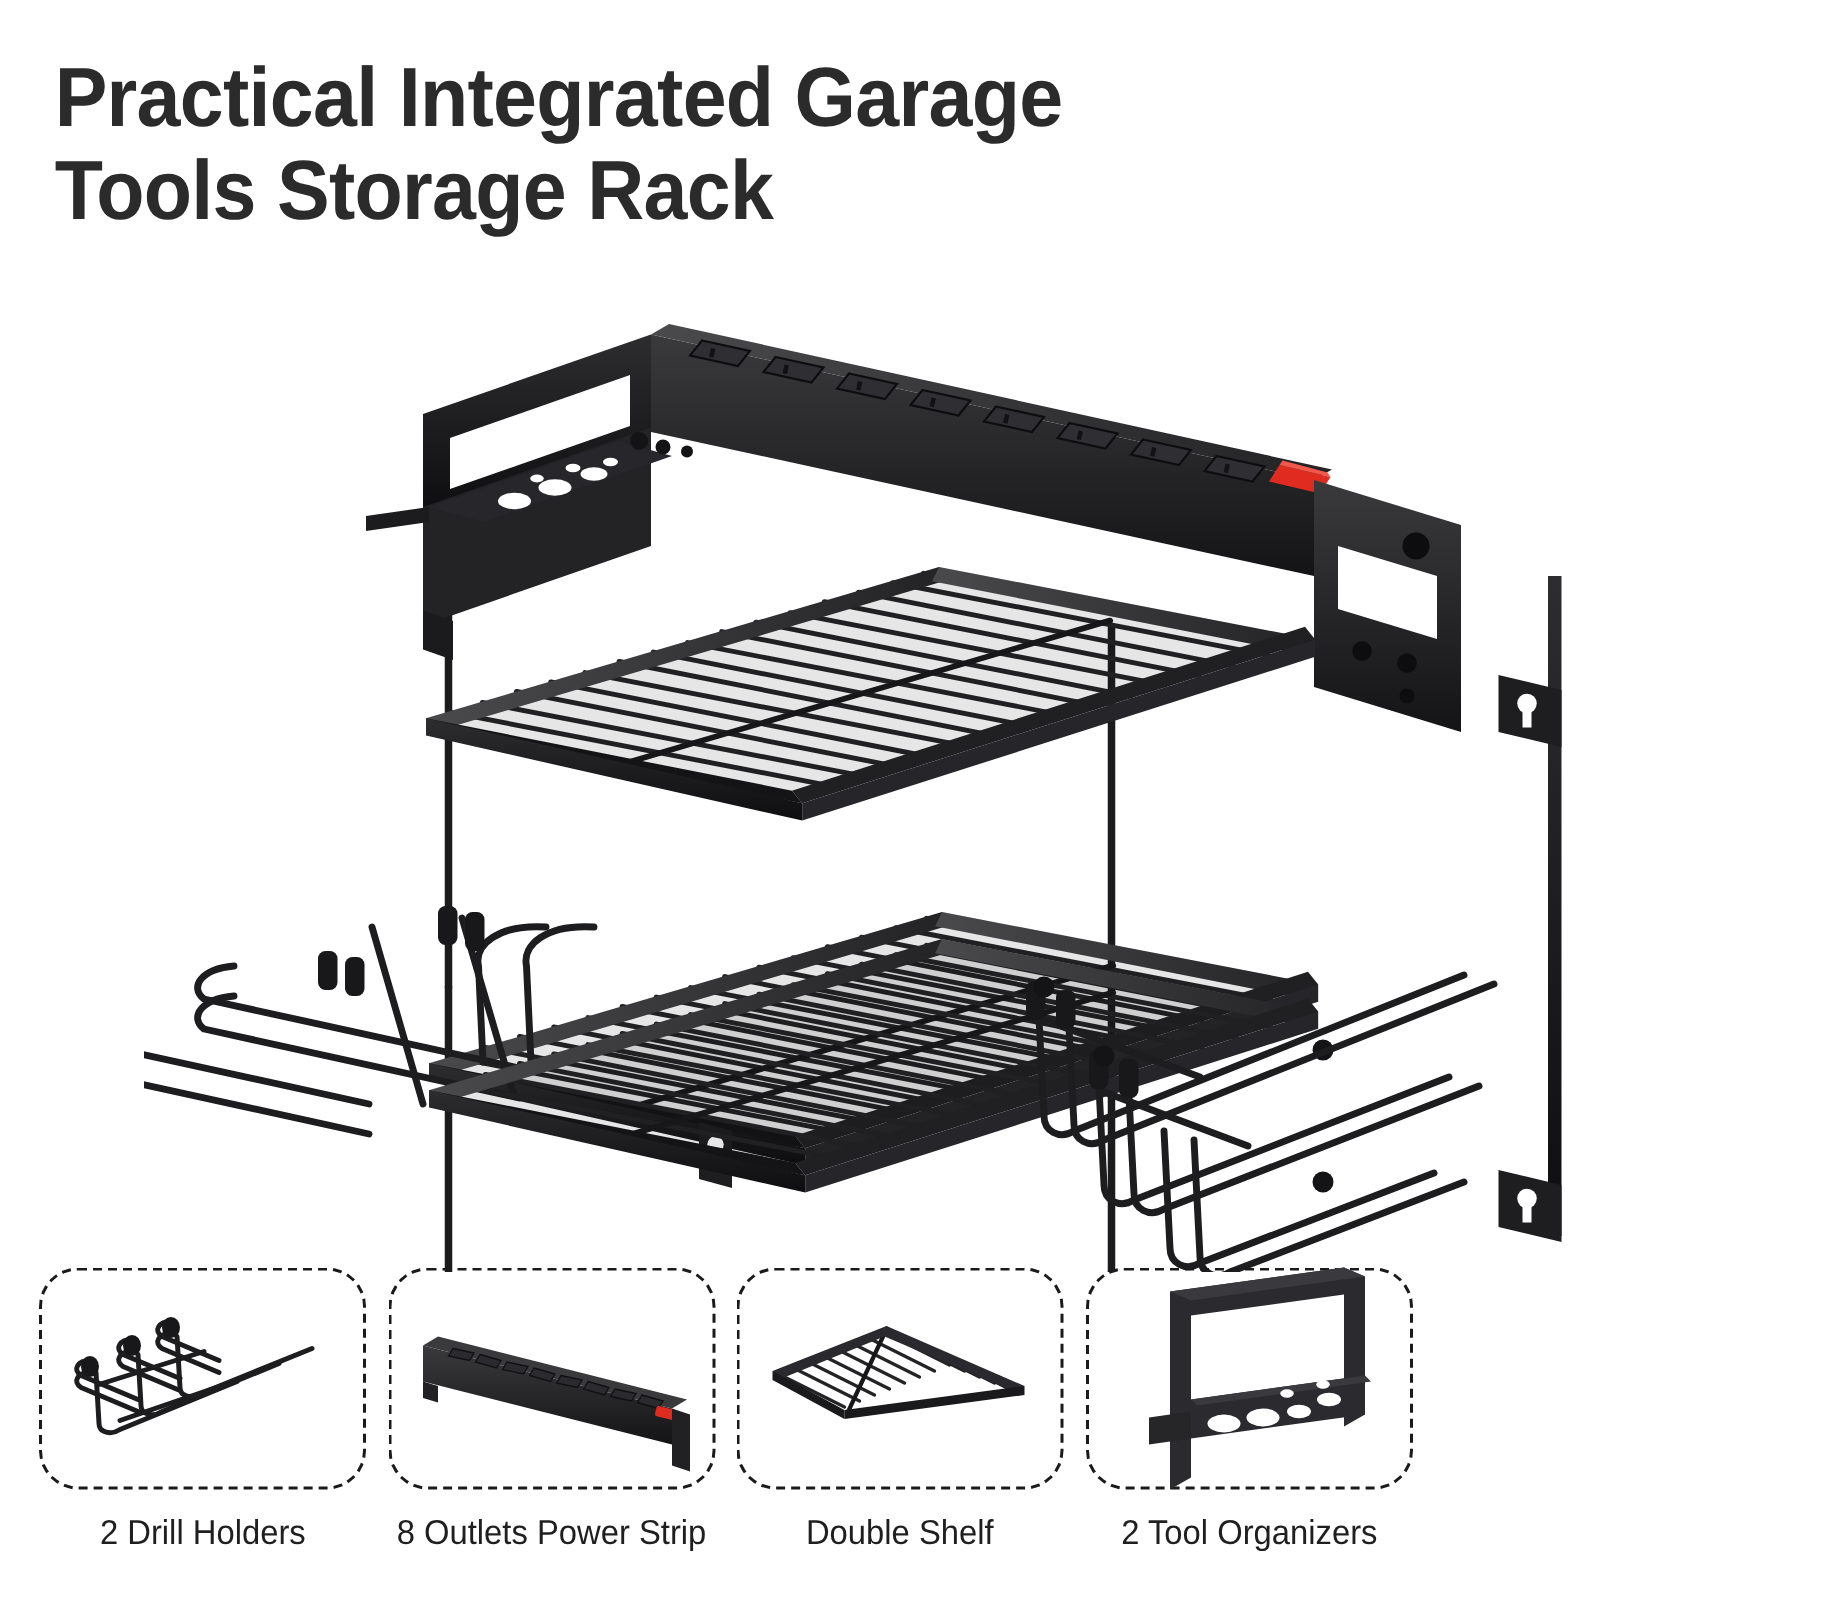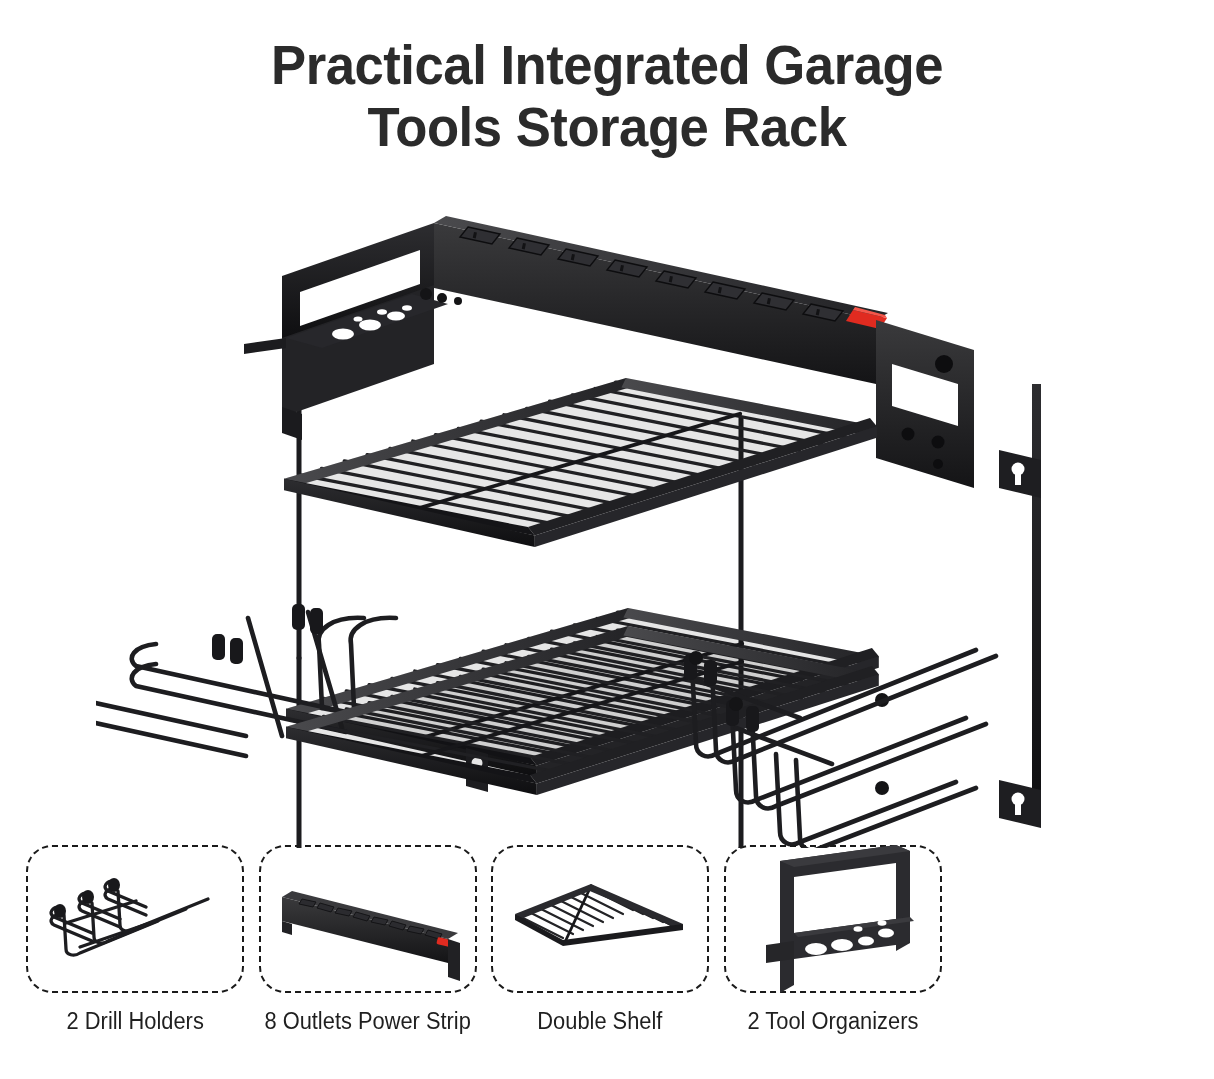--- a/index.html
+++ b/index.html
@@ -6,21 +6,20 @@
   html,body{ background:#ffffff; }
   body{
     width:1214px; height:1079px;
     font-family:"Liberation Sans", sans-serif;
     color:#2b2b2b; overflow:hidden; position:relative;
   }
 
   
   #title-block{
     position:absolute; left:0; top:34px; width:1214px;
-    text-align:center;
   }
   .title-line{
     display:block;
     font-size:56px; font-weight:bold;
     letter-spacing:-0.5px; line-height:62px;
     color:#2b2b2b;
     transform:scaleX(0.94); transform-origin:center;
   }
 
   

